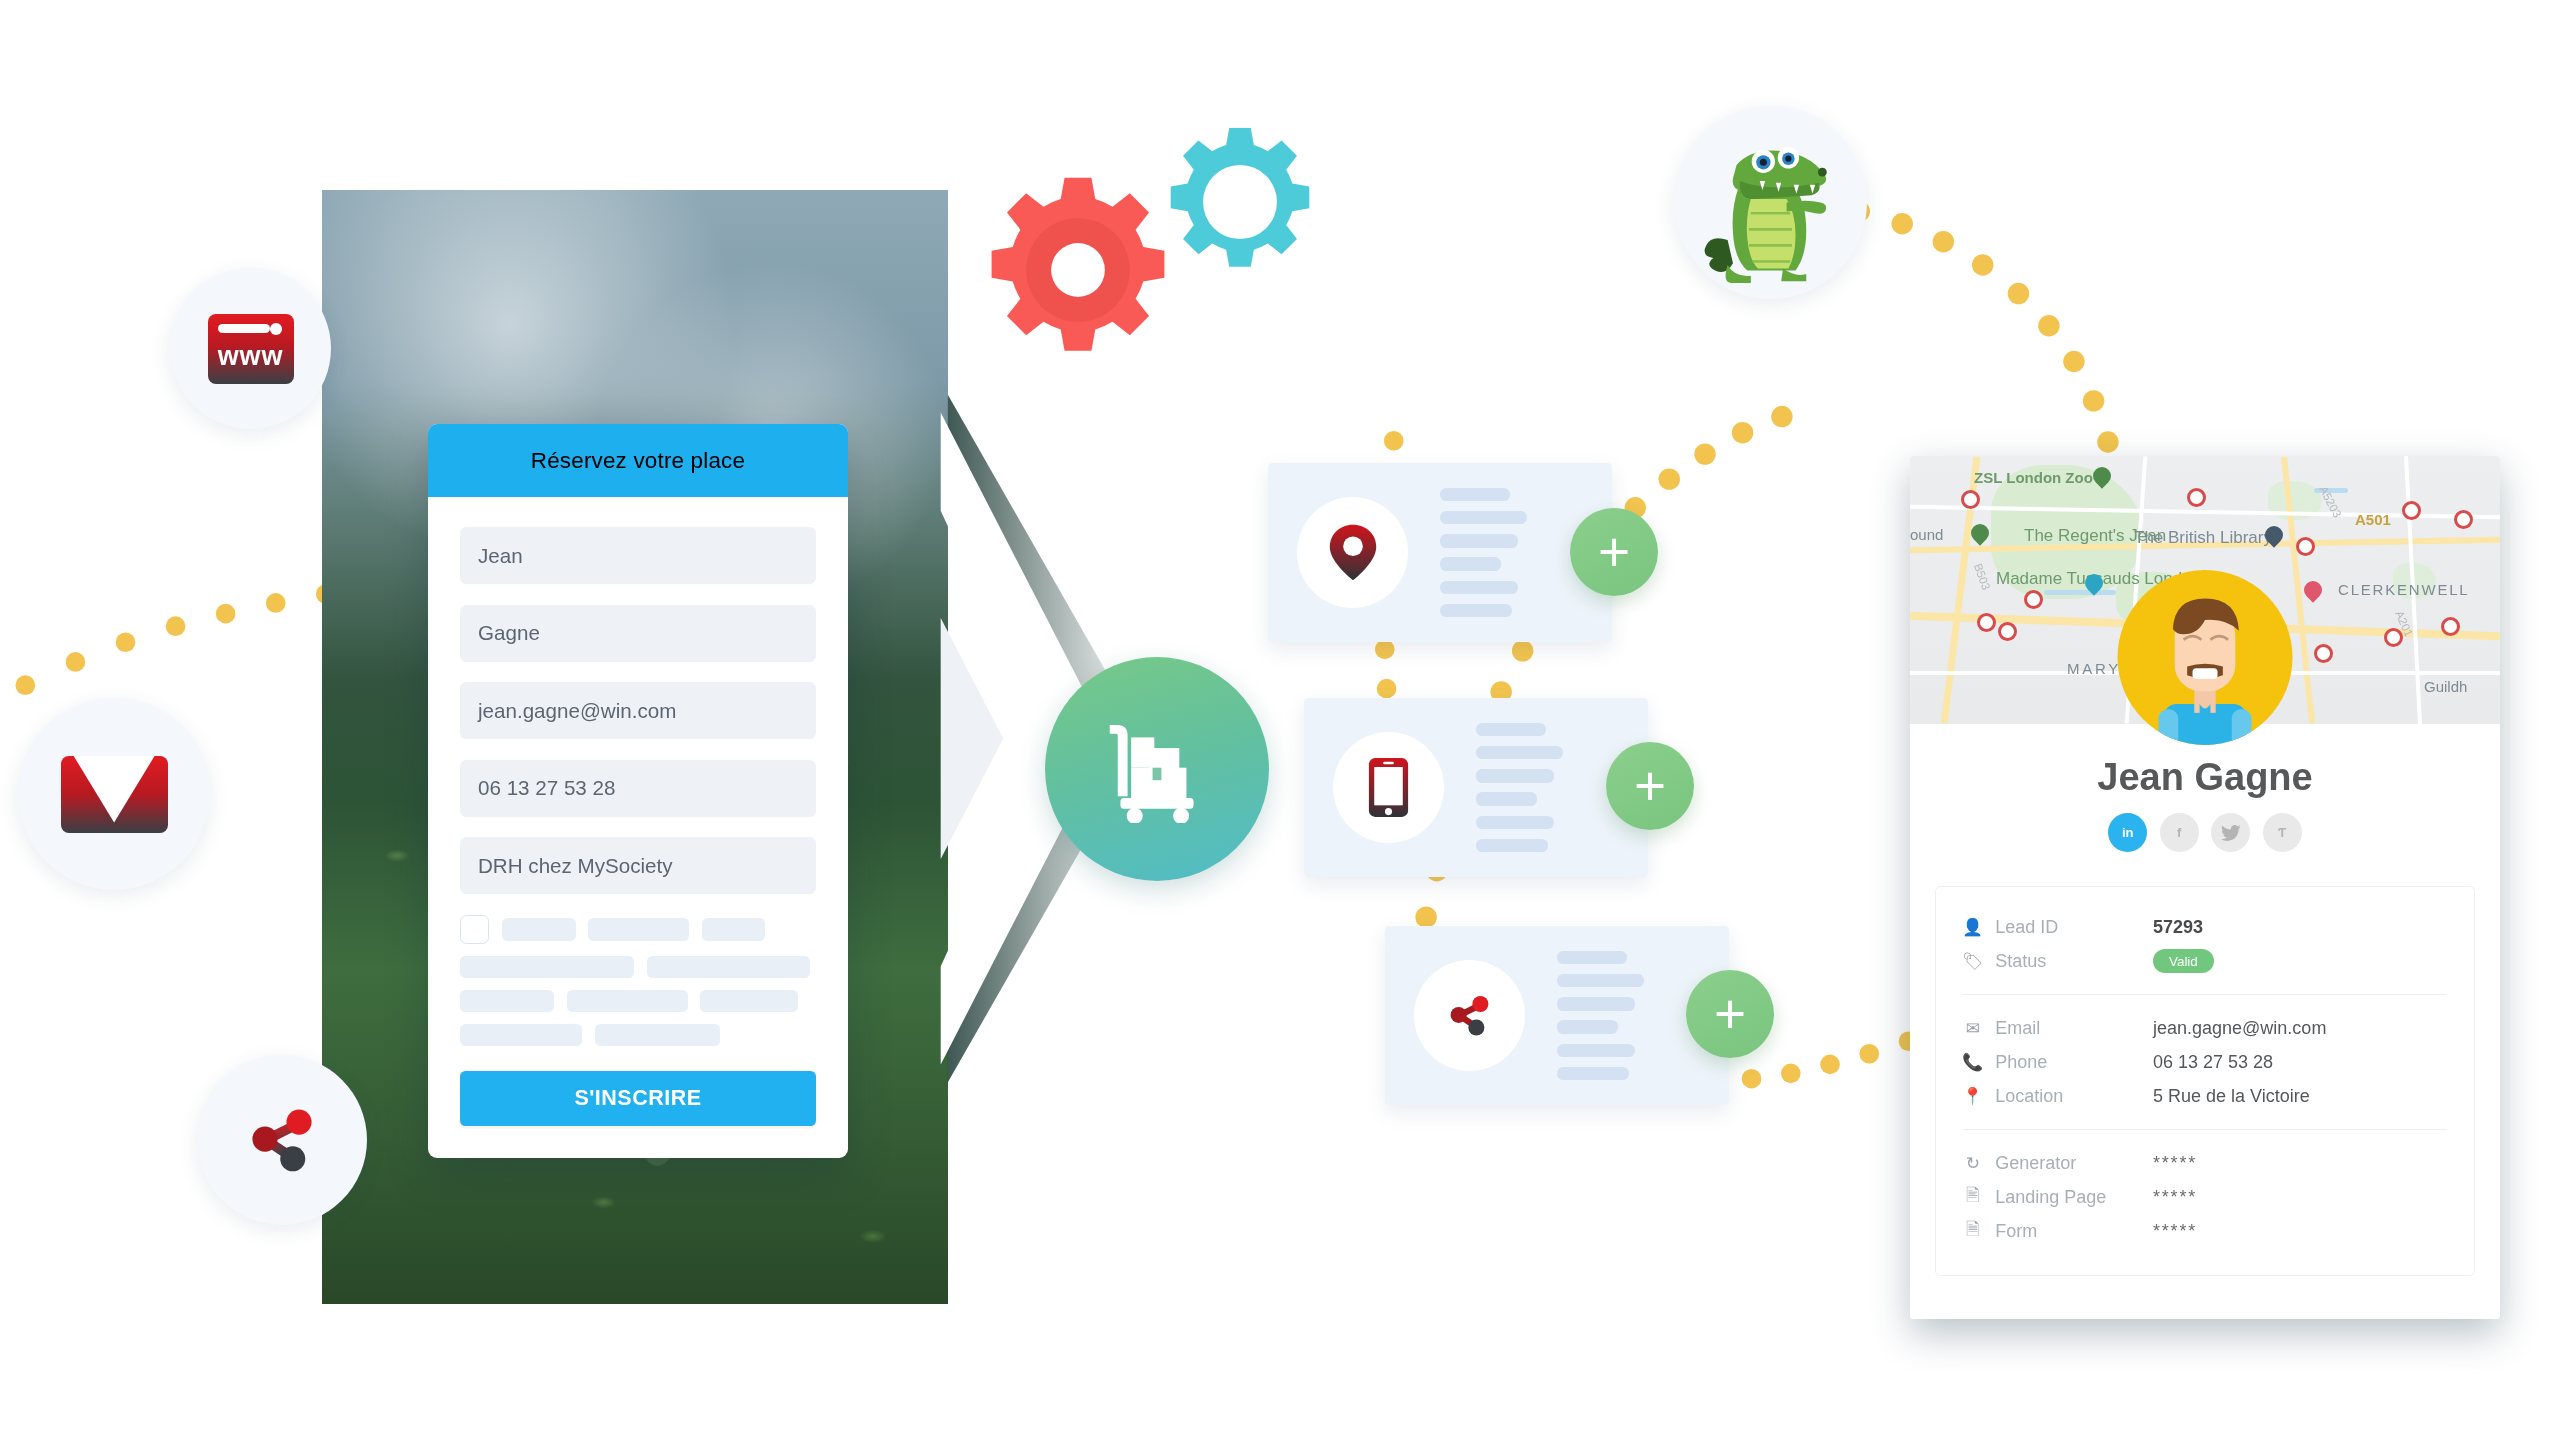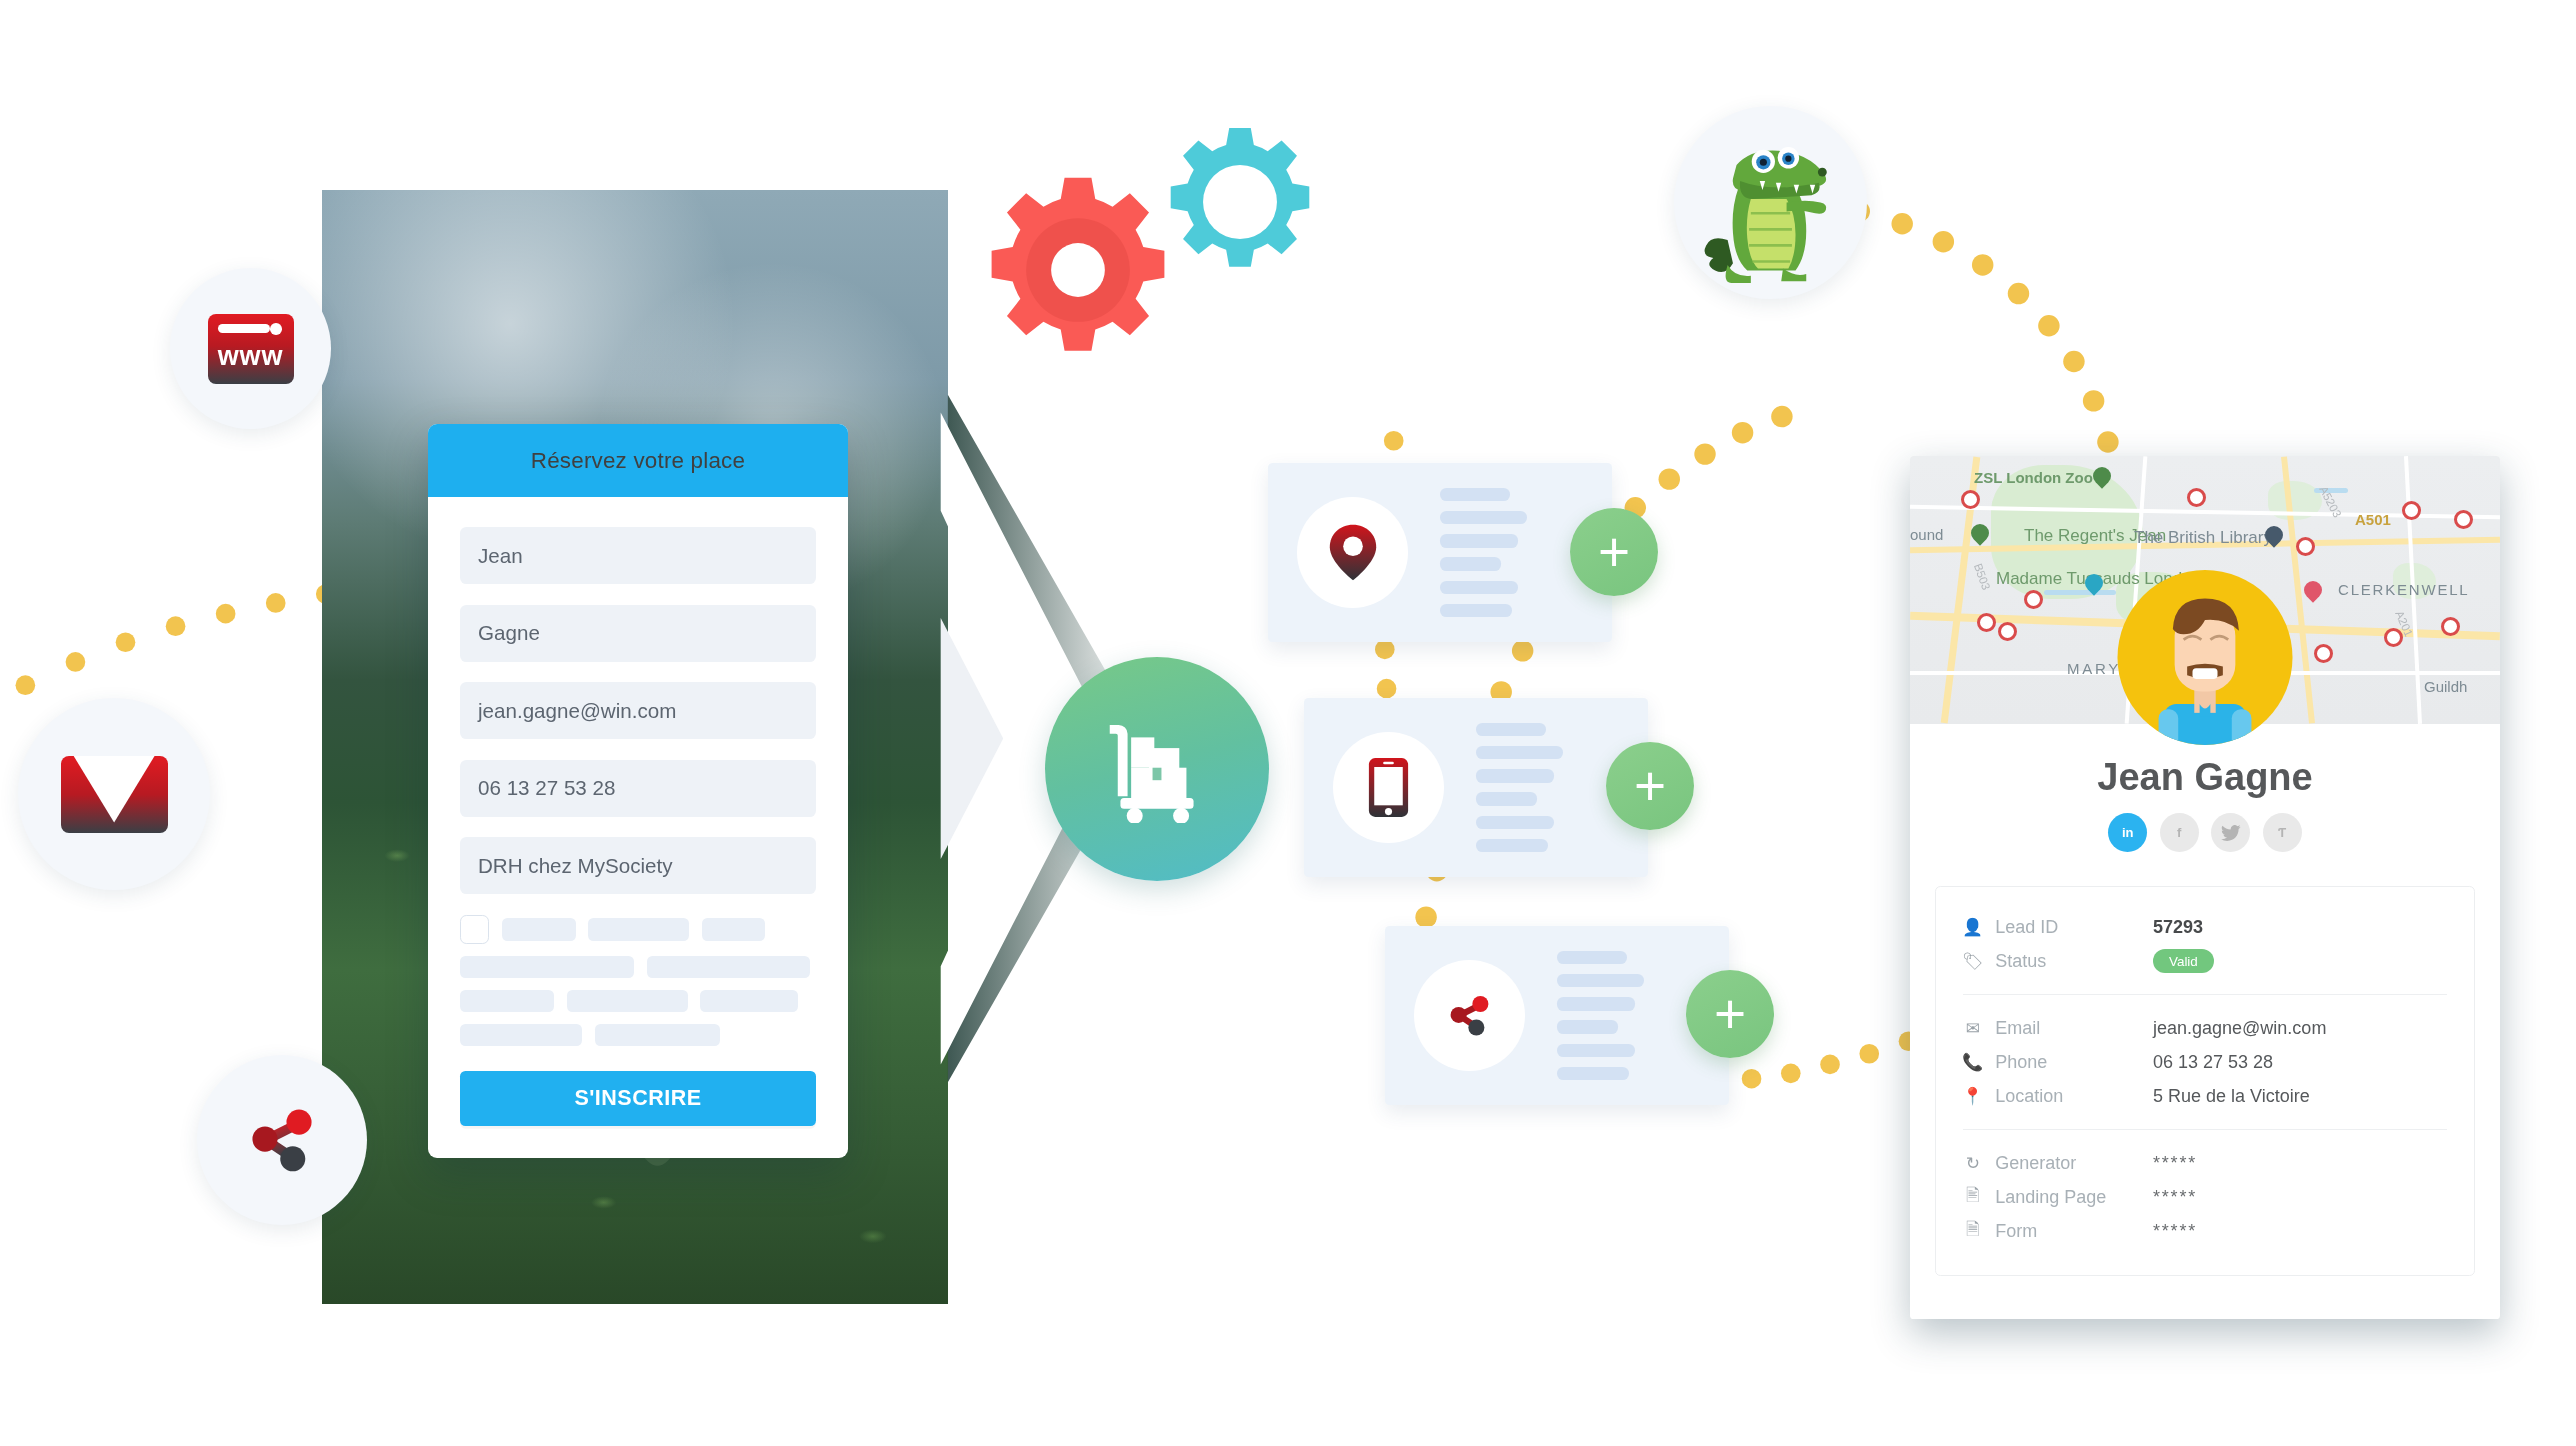--- a/index.html
+++ b/index.html
@@ -38,21 +38,21 @@
   }
   #landing .watermark{position:absolute;left:273px;top:830px;width:107px;height:107px;
     transform:rotate(45deg);border:9px solid rgba(120,150,105,.30);border-radius:12.5px;}
   #landing .watermark:after{content:"";position:absolute;left:16px;top:16px;
     border-left:30px solid transparent;border-right:0 solid transparent;
     border-bottom:47px solid rgba(40,62,48,.40);transform:rotate(-45deg);}
 
   #formcard{position:absolute;left:106px;top:234px;width:420px;
             background:#fff;border-radius:9px;overflow:hidden;
             box-shadow:0 16px 41px rgba(20,45,60,.28);}
-  #formcard .fhead{background:#1eafef;color:#404040;height:73px;
+  #formcard .fhead{background:#1eafef;color:#000000;height:73px;
             display:flex;align-items:center;justify-content:center;
             font-size:22.4px;letter-spacing:0.2px;}
   #formcard .fbody{padding:30px 32px 32px 32px;}
   .finput{background:#eef2f7;border-radius:6.3px;height:57px;margin-bottom:20.6px;
           display:flex;align-items:center;padding:0 18px;color:#5c6570;font-size:20.6px;}
   .skel-row{display:flex;gap:12.5px;margin-bottom:11.6px;align-items:center;}
   .skel{background:#e9eff7;border-radius:5.4px;height:22.4px;}
   .cbox{width:27px;height:27px;border:1.8px solid #dbe3ed;border-radius:6.3px;
         background:#fff;flex:none;}
   .submit{margin-top:25px;background:#21b0f0;color:#fff;border-radius:5.4px;height:55px;

